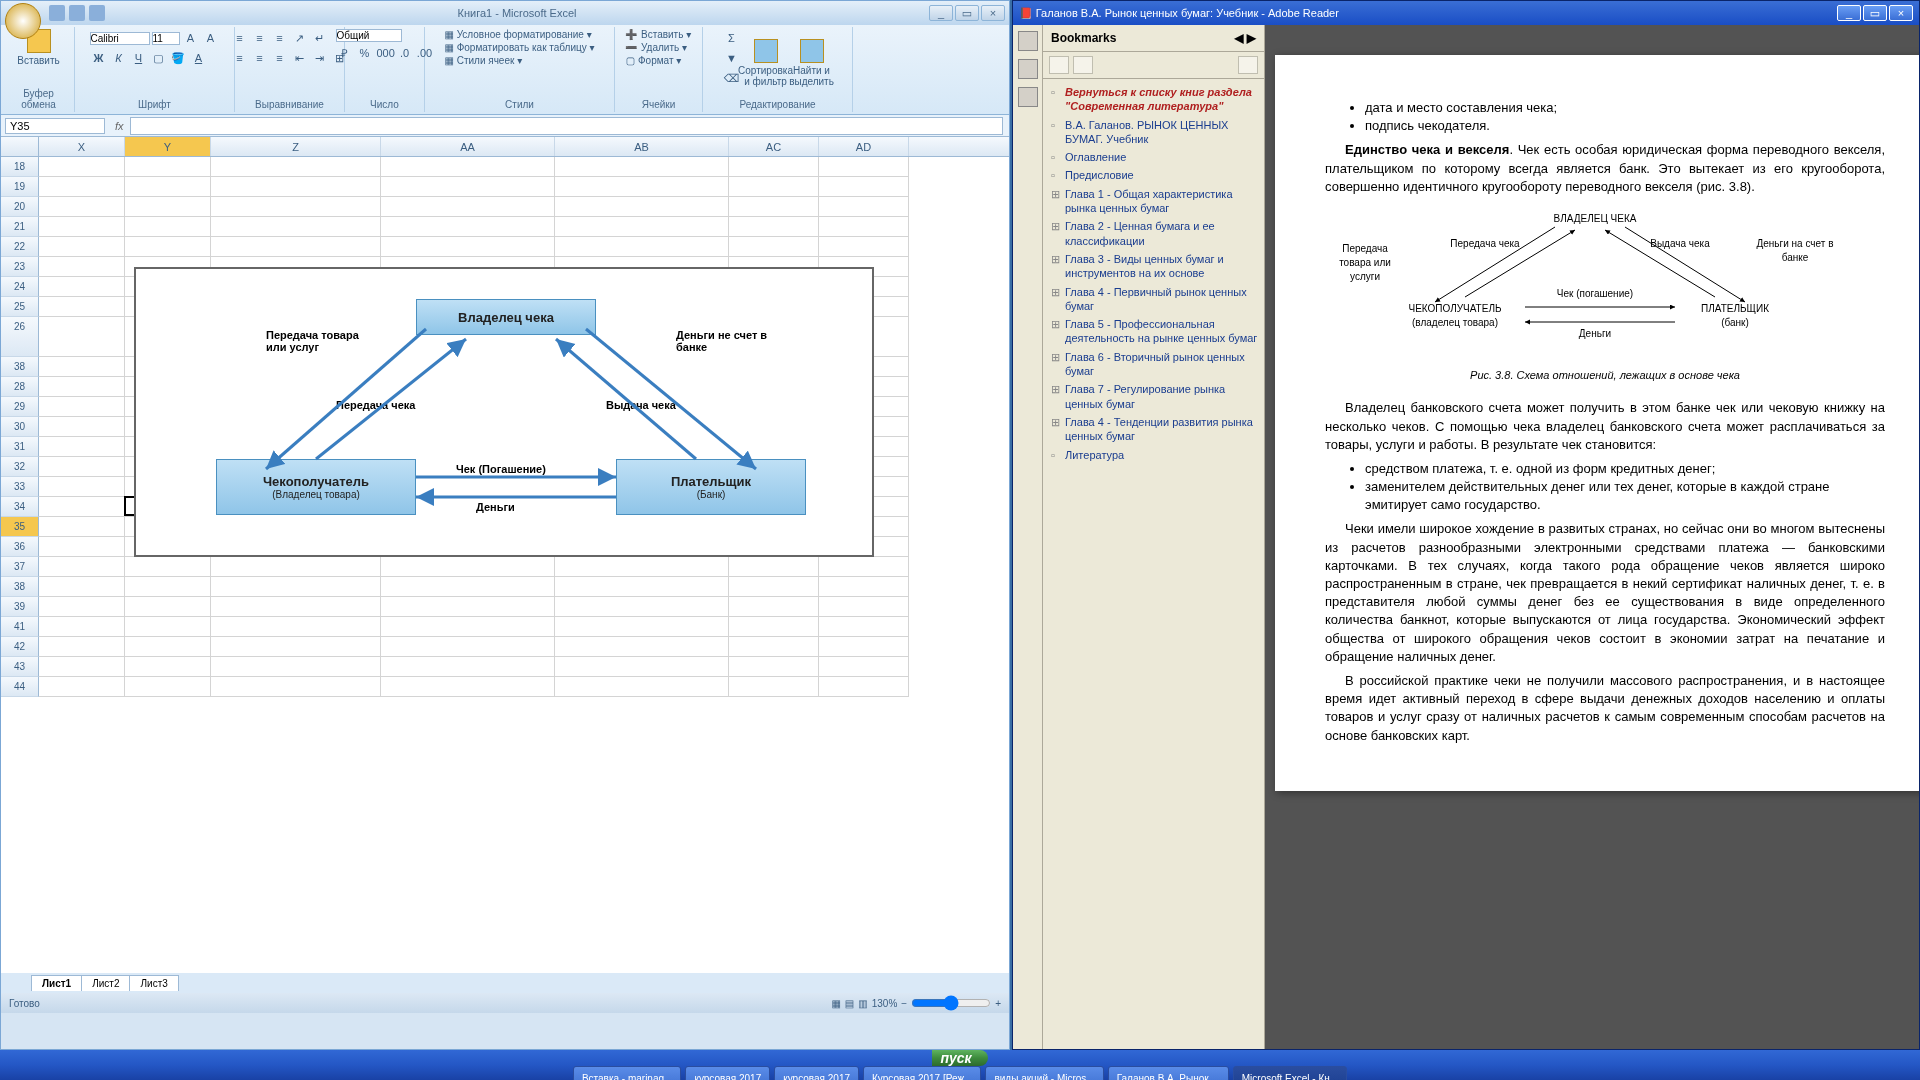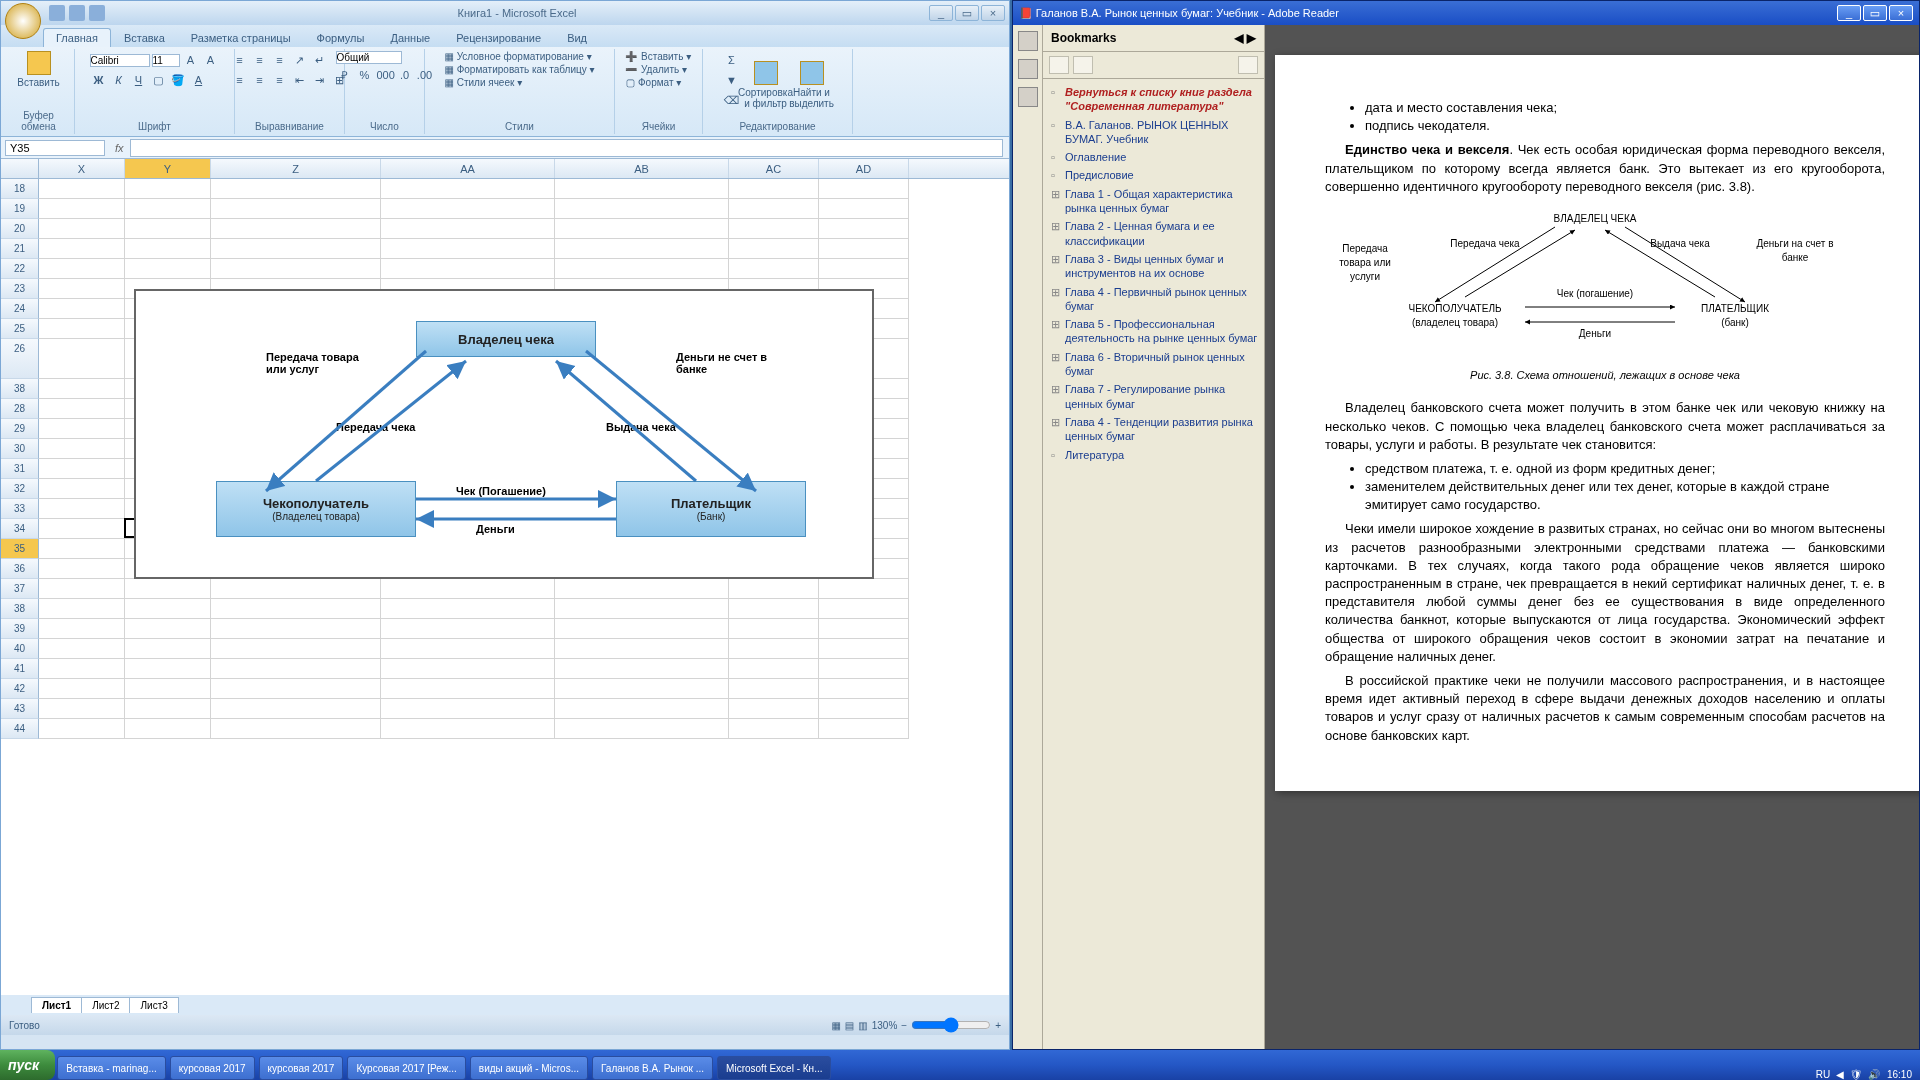--- a/index.html
+++ b/index.html
@@ -1,19 +1,19 @@
 <!DOCTYPE html>
 <html><head>
 <meta charset="utf-8">
 <style>
 * { margin: 0; padding: 0; box-sizing: border-box; font-family: Tahoma, Arial, sans-serif; }
 body { width: 1920px; height: 1080px; background: #3a6ea5; overflow: hidden; position: relative; font-size: 11px; }
 
 
-.taskbar { position: absolute; bottom: 0; left: 0; right: 0; height: 30px; background: linear-gradient(#3168d5,#2457c5 50%,#1941a5); display: flex; align-items: flex-end; }
+.taskbar { position: absolute; bottom: 0; left: 0; right: 0; height: 30px; background: linear-gradient(#3168d5,#2457c5 50%,#1941a5); display: flex; align-items: center; flex-direction: column; }
 .start-btn { height: 30px; padding: 0 16px 0 8px; background: linear-gradient(#5fb35f,#3d8b3d 50%,#2d6b2d); color: #fff; font-weight: bold; font-style: italic; font-size: 14px; display: flex; align-items: center; border-radius: 0 8px 8px 0; }
 .task-item { height: 24px; margin: 0 2px; padding: 0 8px; background: linear-gradient(#5a8ce8,#3d6fd0); border: 1px solid #2a4d9f; border-radius: 3px; color: #fff; font-size: 10px; display: flex; align-items: center; max-width: 130px; overflow: hidden; white-space: nowrap; }
 .task-item.active { background: linear-gradient(#2a4d9f,#1a3d8f); }
 .tray { margin-left: auto; padding: 0 8px; color: #fff; font-size: 10px; display: flex; align-items: center; gap: 6px; }
 
 
 .excel { position: absolute; left: 0; top: 0; width: 1010px; height: 1050px; background: #d6e5f3; border: 1px solid #7ba7d5; }
 .excel-title { height: 24px; background: linear-gradient(#e4eff9,#bdd6ee); display: flex; align-items: center; padding: 0 4px; color: #4a6a8a; font-size: 11px; }
 .office-btn { width: 36px; height: 36px; border-radius: 50%; background: radial-gradient(#fff,#d0a020); position: absolute; left: 4px; top: 2px; z-index: 10; border: 1px solid #b08010; }
 .qat { margin-left: 44px; display: flex; gap: 4px; }
@@ -101,29 +101,20 @@
         <span></span>
         <span></span>
       </div>
     <div class="title-center">Книга1 - Microsoft Excel</div>
     <div class="win-controls">
       <span>_</span>
       <span>▭</span>
       <span>×</span>
     </div>
   </div>
-  <div class="ribbon-tabs" id="rtabs">
-      <div class="ribbon-tab active">Главная</div>
-      <div class="ribbon-tab">Вставка</div>
-      <div class="ribbon-tab">Разметка страницы</div>
-      <div class="ribbon-tab">Формулы</div>
-      <div class="ribbon-tab">Данные</div>
-      <div class="ribbon-tab">Рецензирование</div>
-      <div class="ribbon-tab">Вид</div>
-    </div>
   <div class="ribbon">
     <div class="rgroup" style="width:72px">
       <div class="big-btn">
           <div class="ico"></div>
           <span>Вставить</span>
         </div>
       <div class="rgroup-label">Буфер обмена</div>
     </div>
     <div class="rgroup" style="width:160px">
       <div class="mini-stack">
@@ -436,30 +427,20 @@
           <div class="cell" style="width: 86px;"></div>
           <div class="cell" style="width: 86px;"></div>
           <div class="cell" style="width: 170px;"></div>
           <div class="cell" style="width: 174px;"></div>
           <div class="cell" style="width: 174px;"></div>
           <div class="cell" style="width: 90px;"></div>
           <div class="cell" style="width: 90px;"></div>
         </div>
         <div class="row">
           <div class="row-h">39</div>
-          <div class="cell" style="width: 86px;"></div>
-          <div class="cell" style="width: 86px;"></div>
-          <div class="cell" style="width: 170px;"></div>
-          <div class="cell" style="width: 174px;"></div>
-          <div class="cell" style="width: 174px;"></div>
-          <div class="cell" style="width: 90px;"></div>
-          <div class="cell" style="width: 90px;"></div>
-        </div>
-        <div class="row">
-          <div class="row-h">40</div>
           <div class="cell" style="width: 86px;"></div>
           <div class="cell" style="width: 86px;"></div>
           <div class="cell" style="width: 170px;"></div>
           <div class="cell" style="width: 174px;"></div>
           <div class="cell" style="width: 174px;"></div>
           <div class="cell" style="width: 90px;"></div>
           <div class="cell" style="width: 90px;"></div>
         </div>
         <div class="row">
           <div class="row-h">41</div>

